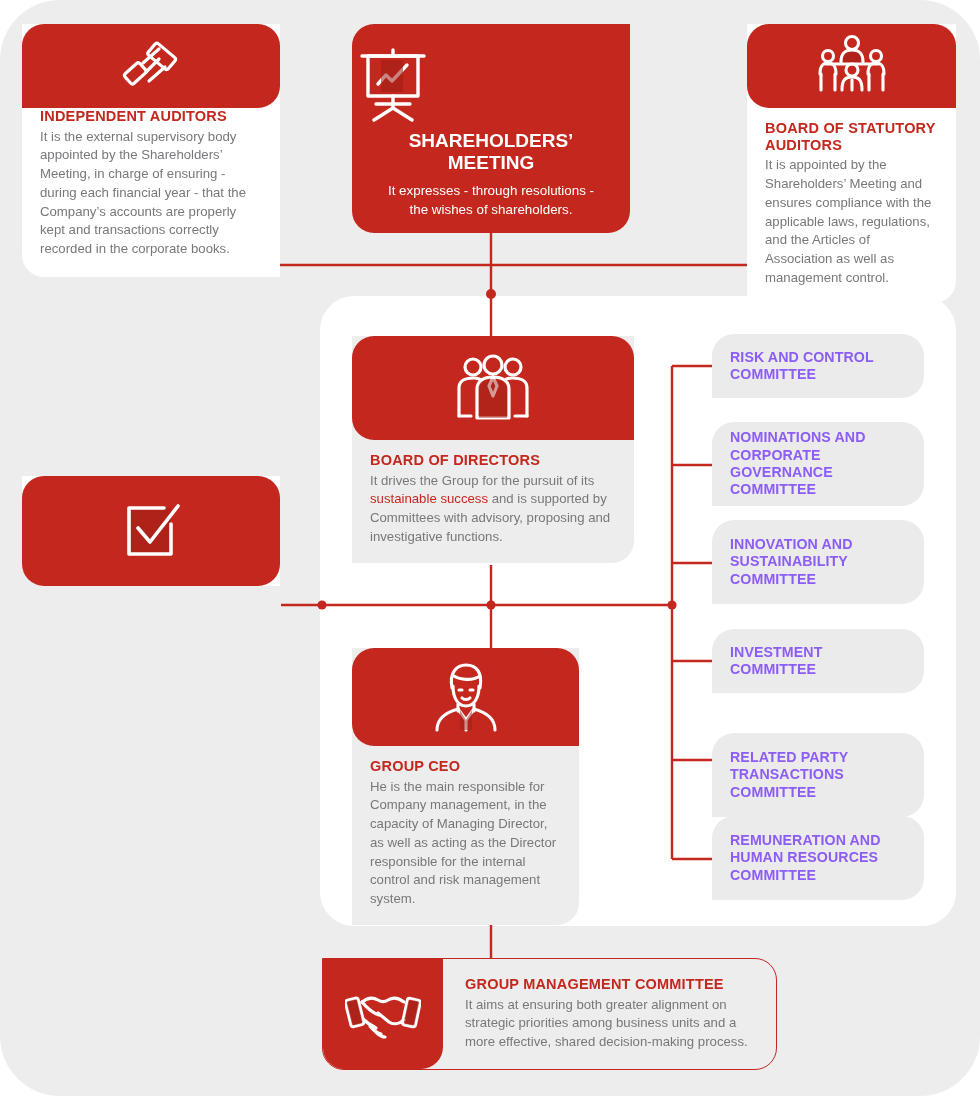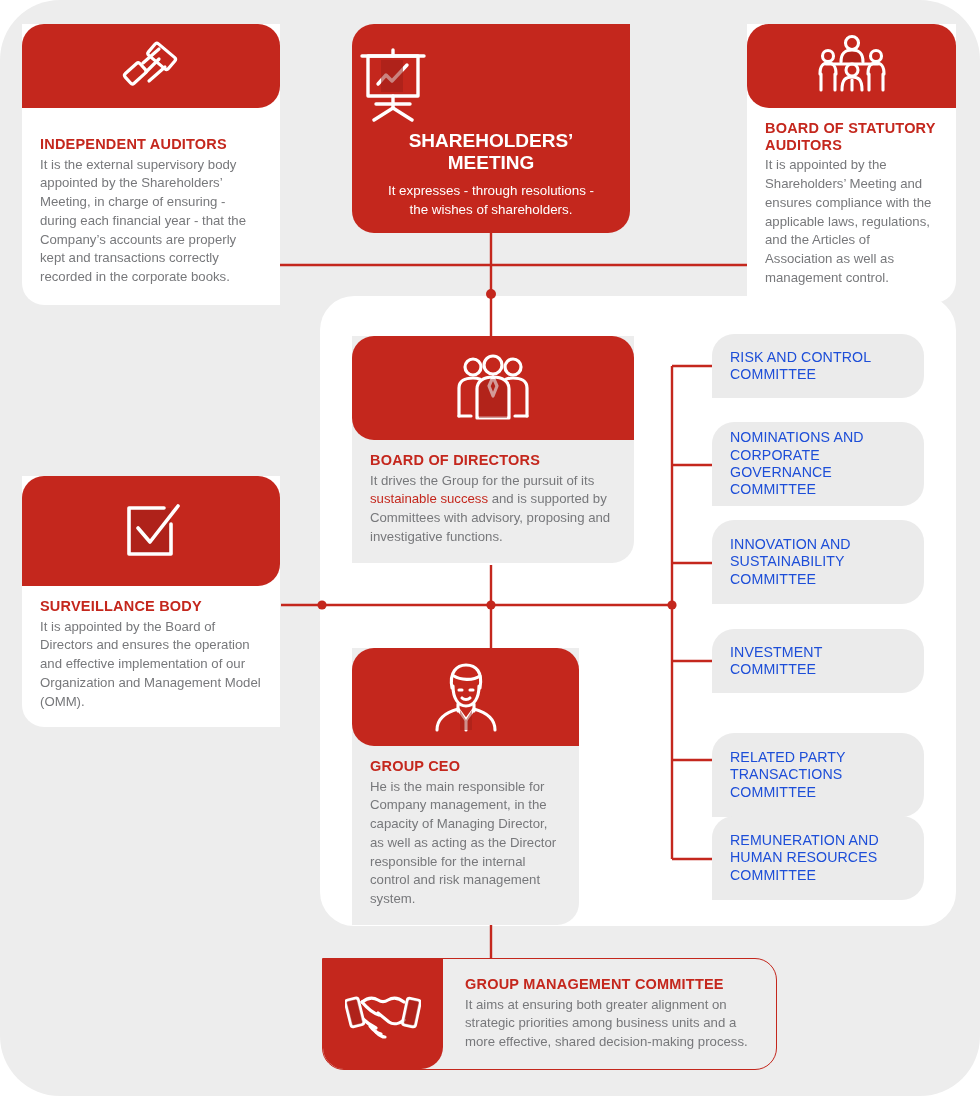--- a/index.html
+++ b/index.html
@@ -89,21 +89,21 @@
   #independent-auditors .shell {
     background: #ffffff;
     border-radius: 0 0 0 22px;
     overflow: hidden;
     box-shadow: 0 0 0 0 rgba(0,0,0,0);
   }
   #independent-auditors .card-head {
     height: 84px;
     border-radius: 22px 22px 22px 0;
   }
-  #independent-auditors .card-body { padding: 28px 16px 18px 18px; }
+  #independent-auditors .card-body { padding: 0 16px 18px 18px; }
 
   
   #shareholders-meeting {
     left: 352px; top: 24px;
     width: 278px; height: 209px;
     background: #c4271d;
     border-radius: 22px 0 22px 22px;
     text-align: center;
     padding-top: 22px;
   }
@@ -188,22 +188,22 @@
     position: absolute;
     left: 712px;
     width: 212px;
     background: #ebebeb;
     border-radius: 22px 22px 22px 0;
     padding: 14px 16px 14px 18px;
     display: flex;
     align-items: center;
   }
   .committee-label {
-    color: #1d4ed8;
-    font-weight: normal;
+    color: #8b5cf6;
+    font-weight: bold;
     font-size: 14.2px;
     line-height: 1.22;
     letter-spacing: .1px;
   }
 
   
   #group-management-committee {
     position: absolute;
     left: 322px; top: 958px;
     width: 455px; height: 112px;
@@ -358,24 +358,20 @@
         <span>
           <svg width="70" height="70" viewBox="0 0 70 70">
             <rect x="13" y="12" width="42" height="46" fill="#9e1f18" opacity="0.55"></rect>
             <g fill="none" stroke="#ffffff" stroke-width="3.6" stroke-linejoin="round" stroke-linecap="round">
               <path d="M55,28 L55,58 L13,58 L13,12 L48,12"></path>
               <path d="M22,32 L34,46 L62,10"></path>
             </g>
           </svg>
         </span>
       </div>
-      <div class="card-body">
-        <div class="card-title">SURVEILLANCE BODY</div>
-        <div class="card-text">It is appointed by the Board of Directors and ensures the operation and effective implementation of our Organization and Management Model (OMM).</div>
-      </div>
     </div>
   </div>
 
   <div class="card" id="board-of-directors">
     <div class="shell">
       <div class="card-head">
         <span>
           <svg width="78" height="68" viewBox="0 0 78 68">
             <g fill="none" stroke="#ffffff" stroke-width="3.2" stroke-linejoin="round" stroke-linecap="round">
               <circle cx="19" cy="13" r="8"></circle>

